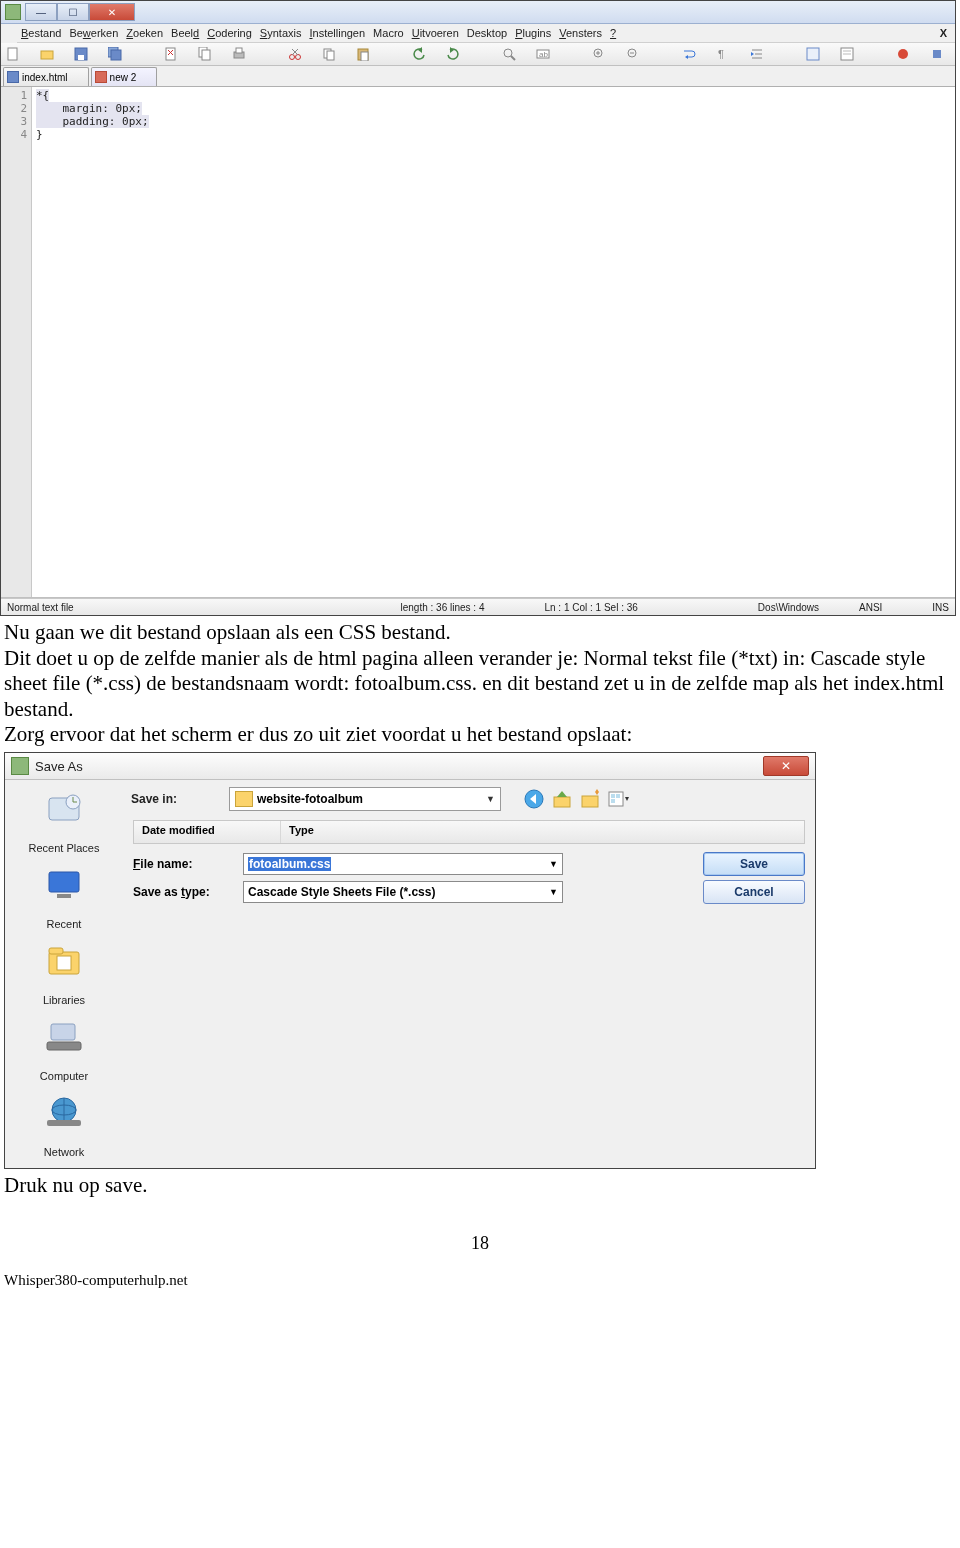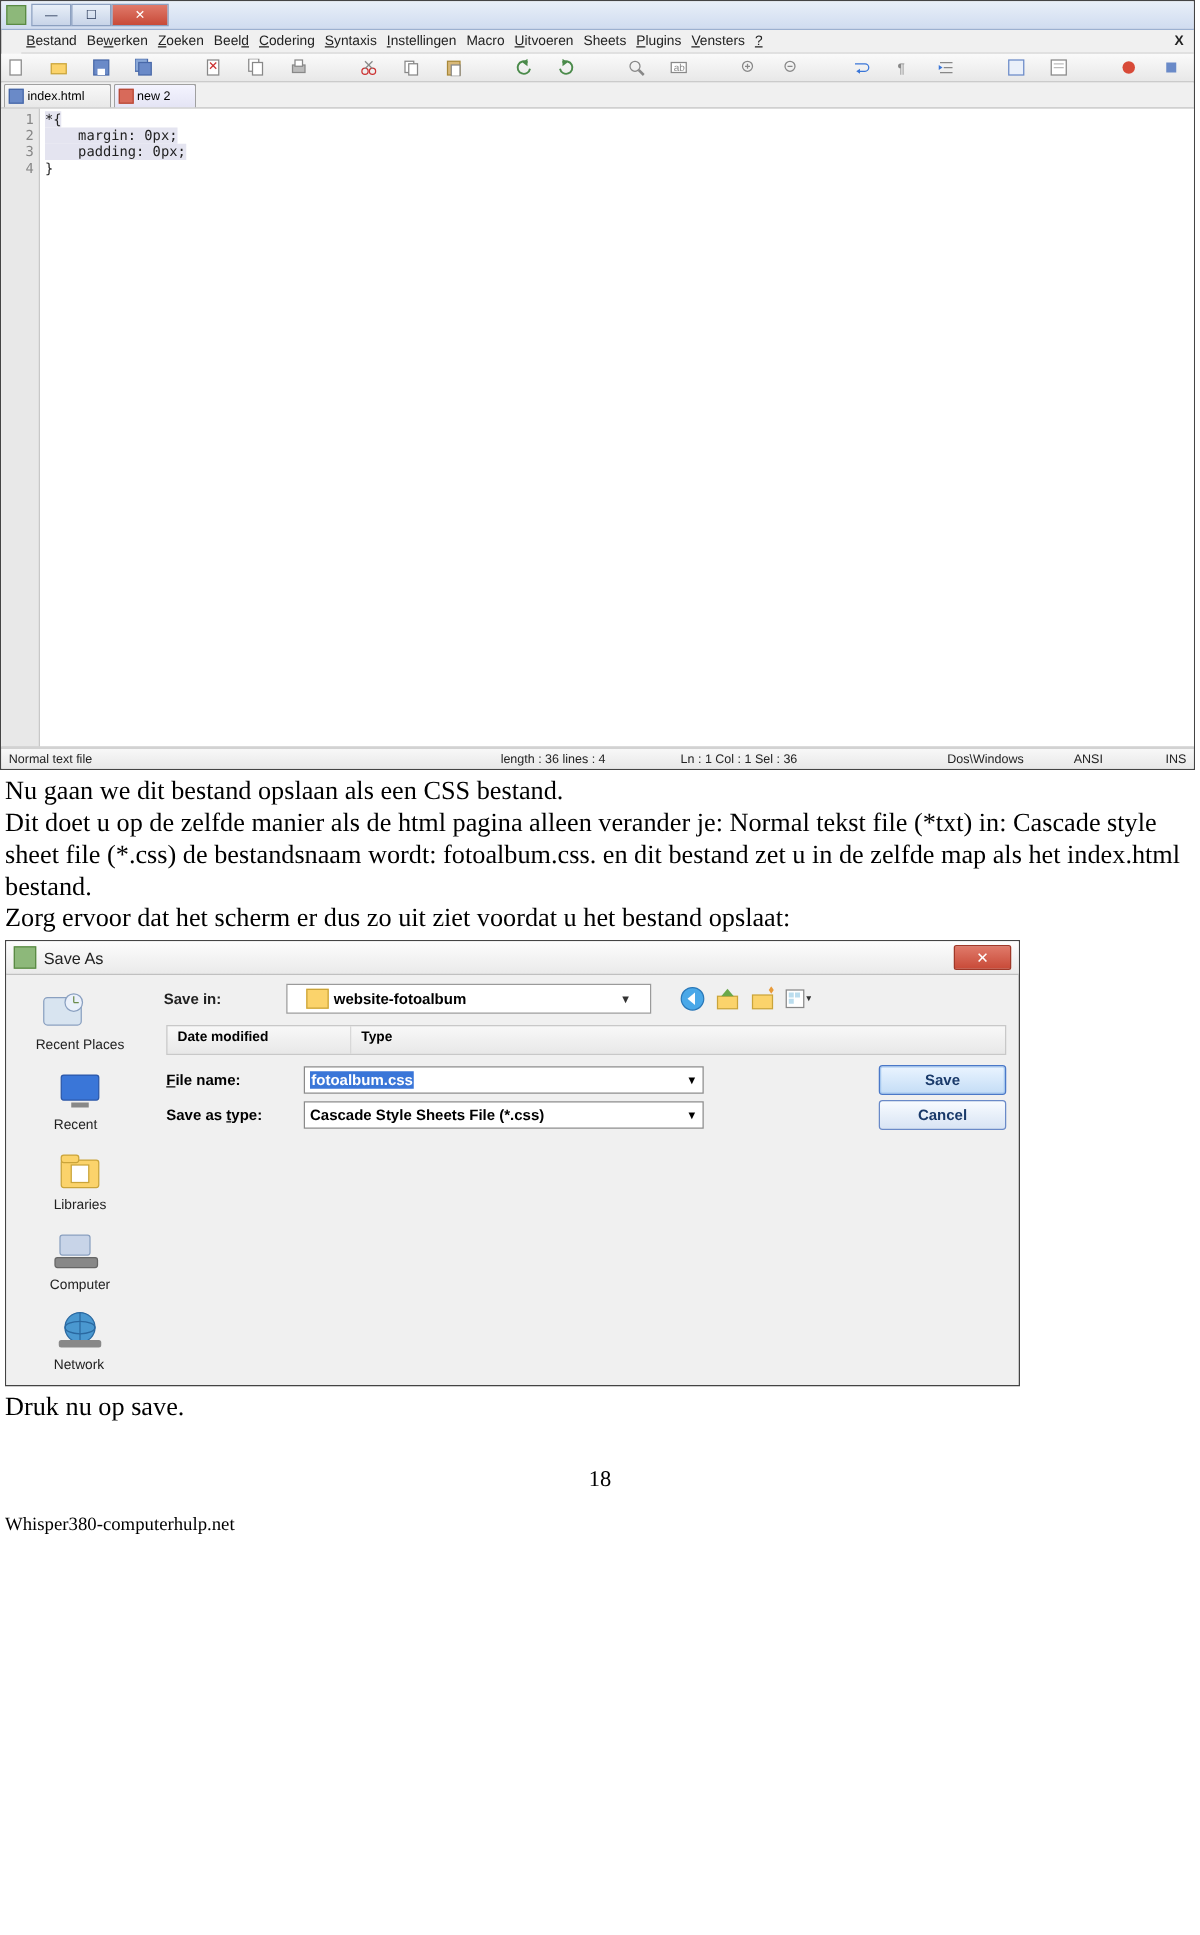--- a/index.html
+++ b/index.html
@@ -32,26 +32,26 @@
   .statusbar .seg { }
   .statusbar .spacer { flex:1; }
   .bodytext { padding:4px 6px 4px 4px; font-family:"Times New Roman",serif; font-size:21px; line-height:1.22; }
   .savewin { width:810px; border:1px solid #444; background:#f0f0f0; font-family:Tahoma,Arial,sans-serif; font-size:12px; margin-left:4px; }
   .savewin .sv-title { height:26px; background:linear-gradient(#fdfdfd,#eaeaea); border-bottom:1px solid #c0c0c0; display:flex; align-items:center; padding:0 6px; }
   .sv-title .svicon { width:16px; height:16px; background:#8db87a; border:1px solid #5a8a44; margin-right:6px; }
   .sv-title .svt { flex:1; color:#222; font-size:13px; }
   .sv-title .svclose { width:44px; height:18px; background:linear-gradient(#e07a6a,#c84a38); color:#fff; display:flex; align-items:center; justify-content:center; border:1px solid #a03828; border-radius:2px; font-size:12px;}
   .sv-body { display:flex; }
   .sv-sidebar { width:110px; background:#f0f0f0; display:flex; flex-direction:column; align-items:center; padding:10px 4px; gap:12px; }
-  .sv-place { display:flex; flex-direction:column; align-items:flex-start; gap:2px; font-size:11px; color:#222; }
+  .sv-place { display:flex; flex-direction:column; align-items:center; gap:14px; font-size:11px; color:#222; }
   .sv-place .pic { width:42px; height:38px; display:flex; align-items:center; justify-content:center; }
   .sv-main { flex:1; display:flex; flex-direction:column;font-weight:bold; }
   .sv-row { display:flex; align-items:center; height:30px; padding:4px 8px; gap:8px; }
   .sv-label { width:90px; color:#222; }
-  .sv-drop { flex:0 0 260px; height:22px; background:#fff; border:1px solid #9a9a9a; display:flex; align-items:center; padding:0 15px; gap:4px; font-size:12px; }
+  .sv-drop { flex:0 0 260px; height:22px; background:#fff; border:1px solid #9a9a9a; display:flex; align-items:center; padding:0 5px; gap:4px; font-size:12px; }
   .sv-drop .folder { width:16px; height:14px; background:#fbd36b; border:1px solid #caa43a; }
   .sv-drop .dd { margin-left:auto; font-size:9px; color:#333;}
   .sv-navicons { display:flex; gap:6px; margin-left:14px; }
   .navicon { width:22px; height:22px; display:flex; align-items:center; justify-content:center; border-radius:2px;}
   .sv-listhead { height:22px; background:linear-gradient(#f8f8f8,#e8e8e8); border:1px solid #c8c8c8; margin:2px 10px 0 10px; display:flex; font-size:11px; }
   .sv-listhead .col { padding:3px 8px; border-right:1px solid #d8d8d8; }
   .sv-listhead .col.name { flex:1; display:flex; align-items:center; gap:6px;}
   .sv-listhead .col.date { width:130px; }
   .sv-listhead .col.type { width:90px; border-right:none;}
   .sv-listarea { height:338px; margin:0 10px; border:1px solid #c8c8c8; border-top:none; background:#fff; position:relative; font-size:12px; color:#444; }
@@ -89,21 +89,21 @@
     <div class="menubar">
       <span><u>B</u>estand</span>
       <span>Be<u>w</u>erken</span>
       <span><u>Z</u>oeken</span>
       <span>Beel<u>d</u></span>
       <span><u>C</u>odering</span>
       <span><u>S</u>yntaxis</span>
       <span><u>I</u>nstellingen</span>
       <span>Macro</span>
       <span><u>U</u>itvoeren</span>
-      <span>Sheets</span>
+      <span>Desktop</span>
       <span><u>P</u>lugins</span>
       <span><u>V</u>ensters</span>
       <span><u>?</u></span>
       <span class="closeX">X</span>
     </div>
     <div class="toolbar">
       <div class="tbtn">
           <svg width="14" height="14">
             <rect x="2" y="1" width="9" height="12" fill="#fff" stroke="#888"></rect>
           </svg>

